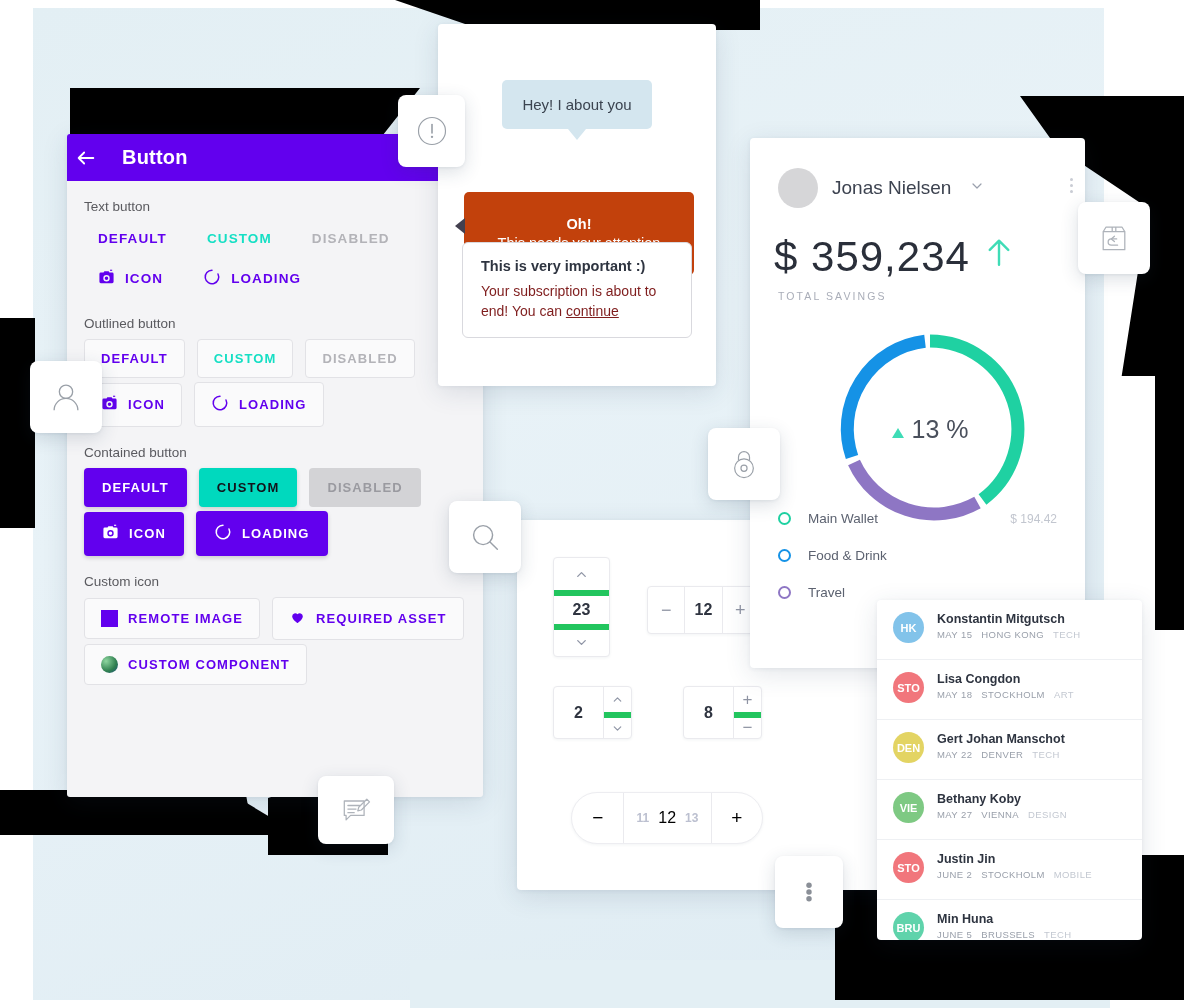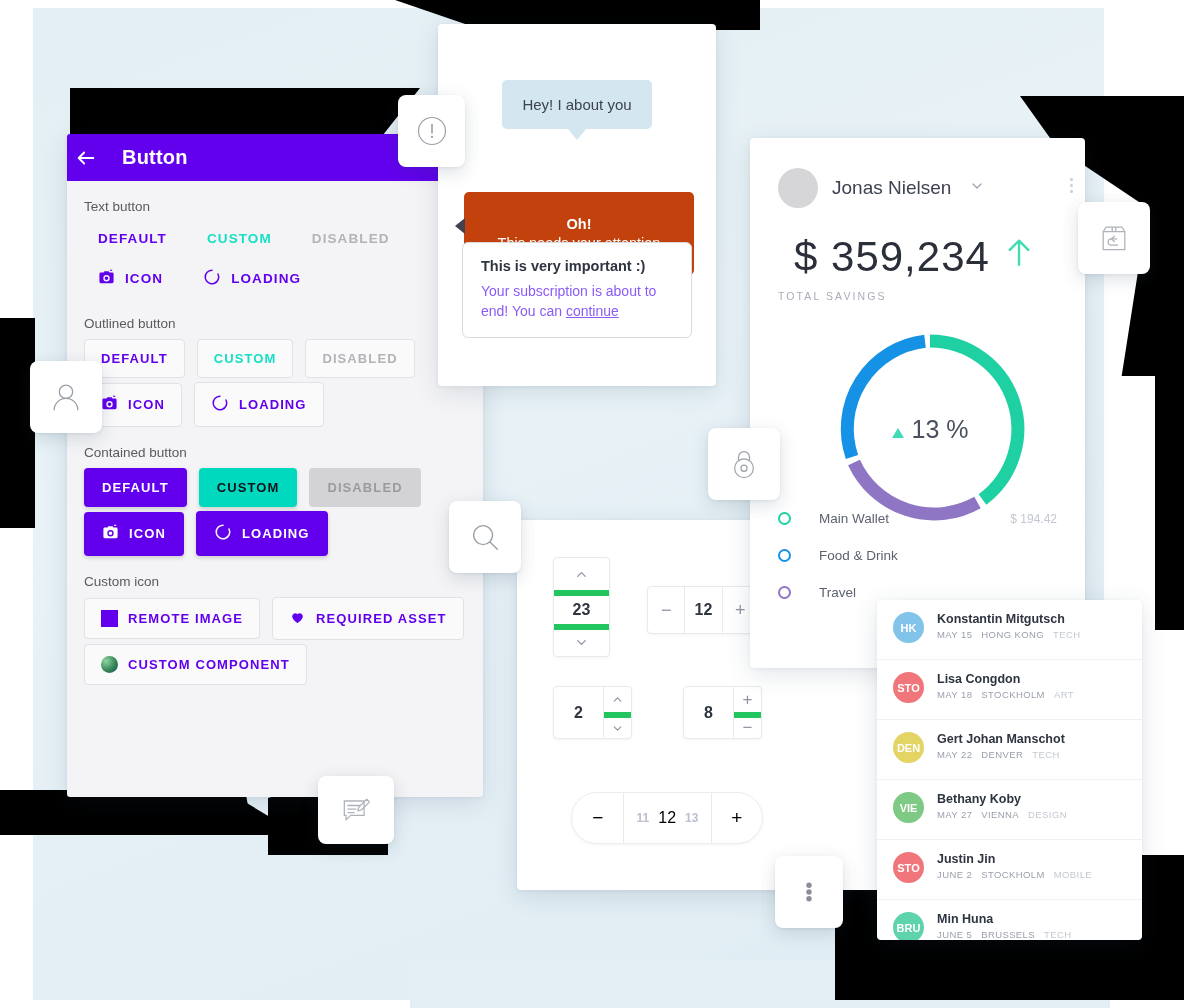--- a/index.html
+++ b/index.html
@@ -82,47 +82,47 @@
                  border-radius:5px; padding:24px 16px; color:#fff; text-align:center;margin-top:12px; }
   .bubble-dark:before { content:''; position:absolute; left:-9px; top:26px;
                         border-top:8px solid transparent; border-bottom:8px solid transparent;
                         border-right:10px solid #43404f; }
   .bubble-dark .l1 { font-size:14.5px; font-weight:bold; margin-bottom:3px; }
   .bubble-dark .l2 { font-size:14.5px; }
   .bubble-dark .l2 u { text-decoration: underline; }
   .note { position:absolute; left:24px; top:218px; width:230px; background:#fff;
           border:1px solid #d9d9de; border-radius:6px; padding:15px 18px; }
   .note .t { font-size:14.5px; font-weight:bold; color:#2e3440; margin-bottom:7px; }
-  .note .b { font-size:14px; color:#8b5cf6; line-height:1.45; }
+  .note .b { font-size:14px; color:#7f1d1d; line-height:1.45; }
   .note .b u { text-decoration: underline; }
 
   
   #stepper-card { left: 517px; top: 520px; width: 385px; height: 370px; }
   .stp { position:absolute; border:1px solid #eaeaee; border-radius:4px; background:#fff;
          display:flex; box-shadow:0 1px 3px rgba(40,60,90,.06); }
   .stp .cell { display:flex; align-items:center; justify-content:center; }
   .stp .num { font-size:16px; font-weight:bold; color:#2f3440; }
   .stp .ctl { color:#8f94a3; font-size:18px; }
   .div-v { border-left:1px solid #eaeaee; } .div-h { border-top:6px solid #22c55e; }
   .pill { position:absolute; border:1px solid #ededf1; border-radius:28px; background:#fff;
           display:flex; align-items:stretch; box-shadow:0 1px 3px rgba(40,60,90,.06); }
   .pill .ghost { font-size:12px; color:#bcc0d0; font-weight:bold; }
 
   
   #wallet-card { left: 750px; top: 138px; width: 335px; height: 530px; }
   .w-head { display:flex; align-items:center; padding: 30px 0 0 28px; gap:14px; }
   .avatar-big { width:40px; height:40px; border-radius:50%; background:#d6d6d8; flex:none; }
   .w-name { font-size:19px; color:#3d4350; }
   .w-amount { font-size:42px; color:#2a2f3a; font-weight:300; letter-spacing:1px;
-              padding-left:44px; margin-top:24px; display:flex; align-items:center; gap:12px; }
+              padding-left:24px; margin-top:24px; display:flex; align-items:center; gap:12px; }
   .w-sub { font-size:10.5px; letter-spacing:2.1px; color:#a9adb8; padding-left:28px; margin-top:8px; }
   .donut-wrap { position:absolute; left:830px; top:329px; width:200px; height:200px; }
   .donut-pct { position:absolute; inset:0; display:flex; align-items:center; justify-content:center;
                gap:8px; font-size:25px; color:#4a505c; font-weight:300; }
-  .legend-row { display:flex; align-items:center; padding:0 28px; height:37px; gap:28px; }
+  .legend-row { display:flex; align-items:center; padding:0 28px; height:37px; gap:17px; }
   .lg-dot { width:13px; height:13px; border-radius:50%; border:2.5px solid #000; flex:none; }
   .lg-label { font-size:13.5px; color:#5c6270; }
   .lg-val { margin-left:auto; font-size:12px; color:#c2c6cf; }
 
   
   #contacts { left: 877px; top: 600px; width: 265px; height: 340px; overflow:hidden; }
   .contact { display:flex; align-items:flex-start; gap:13px; padding:12px 16px;
              border-bottom:1px solid #eef0f3; height:60px; }
   .av { width:31px; height:31px; border-radius:50%; flex:none; color:#fff;
         font-size:11px; font-weight:bold; display:flex; align-items:center; justify-content:center; }

